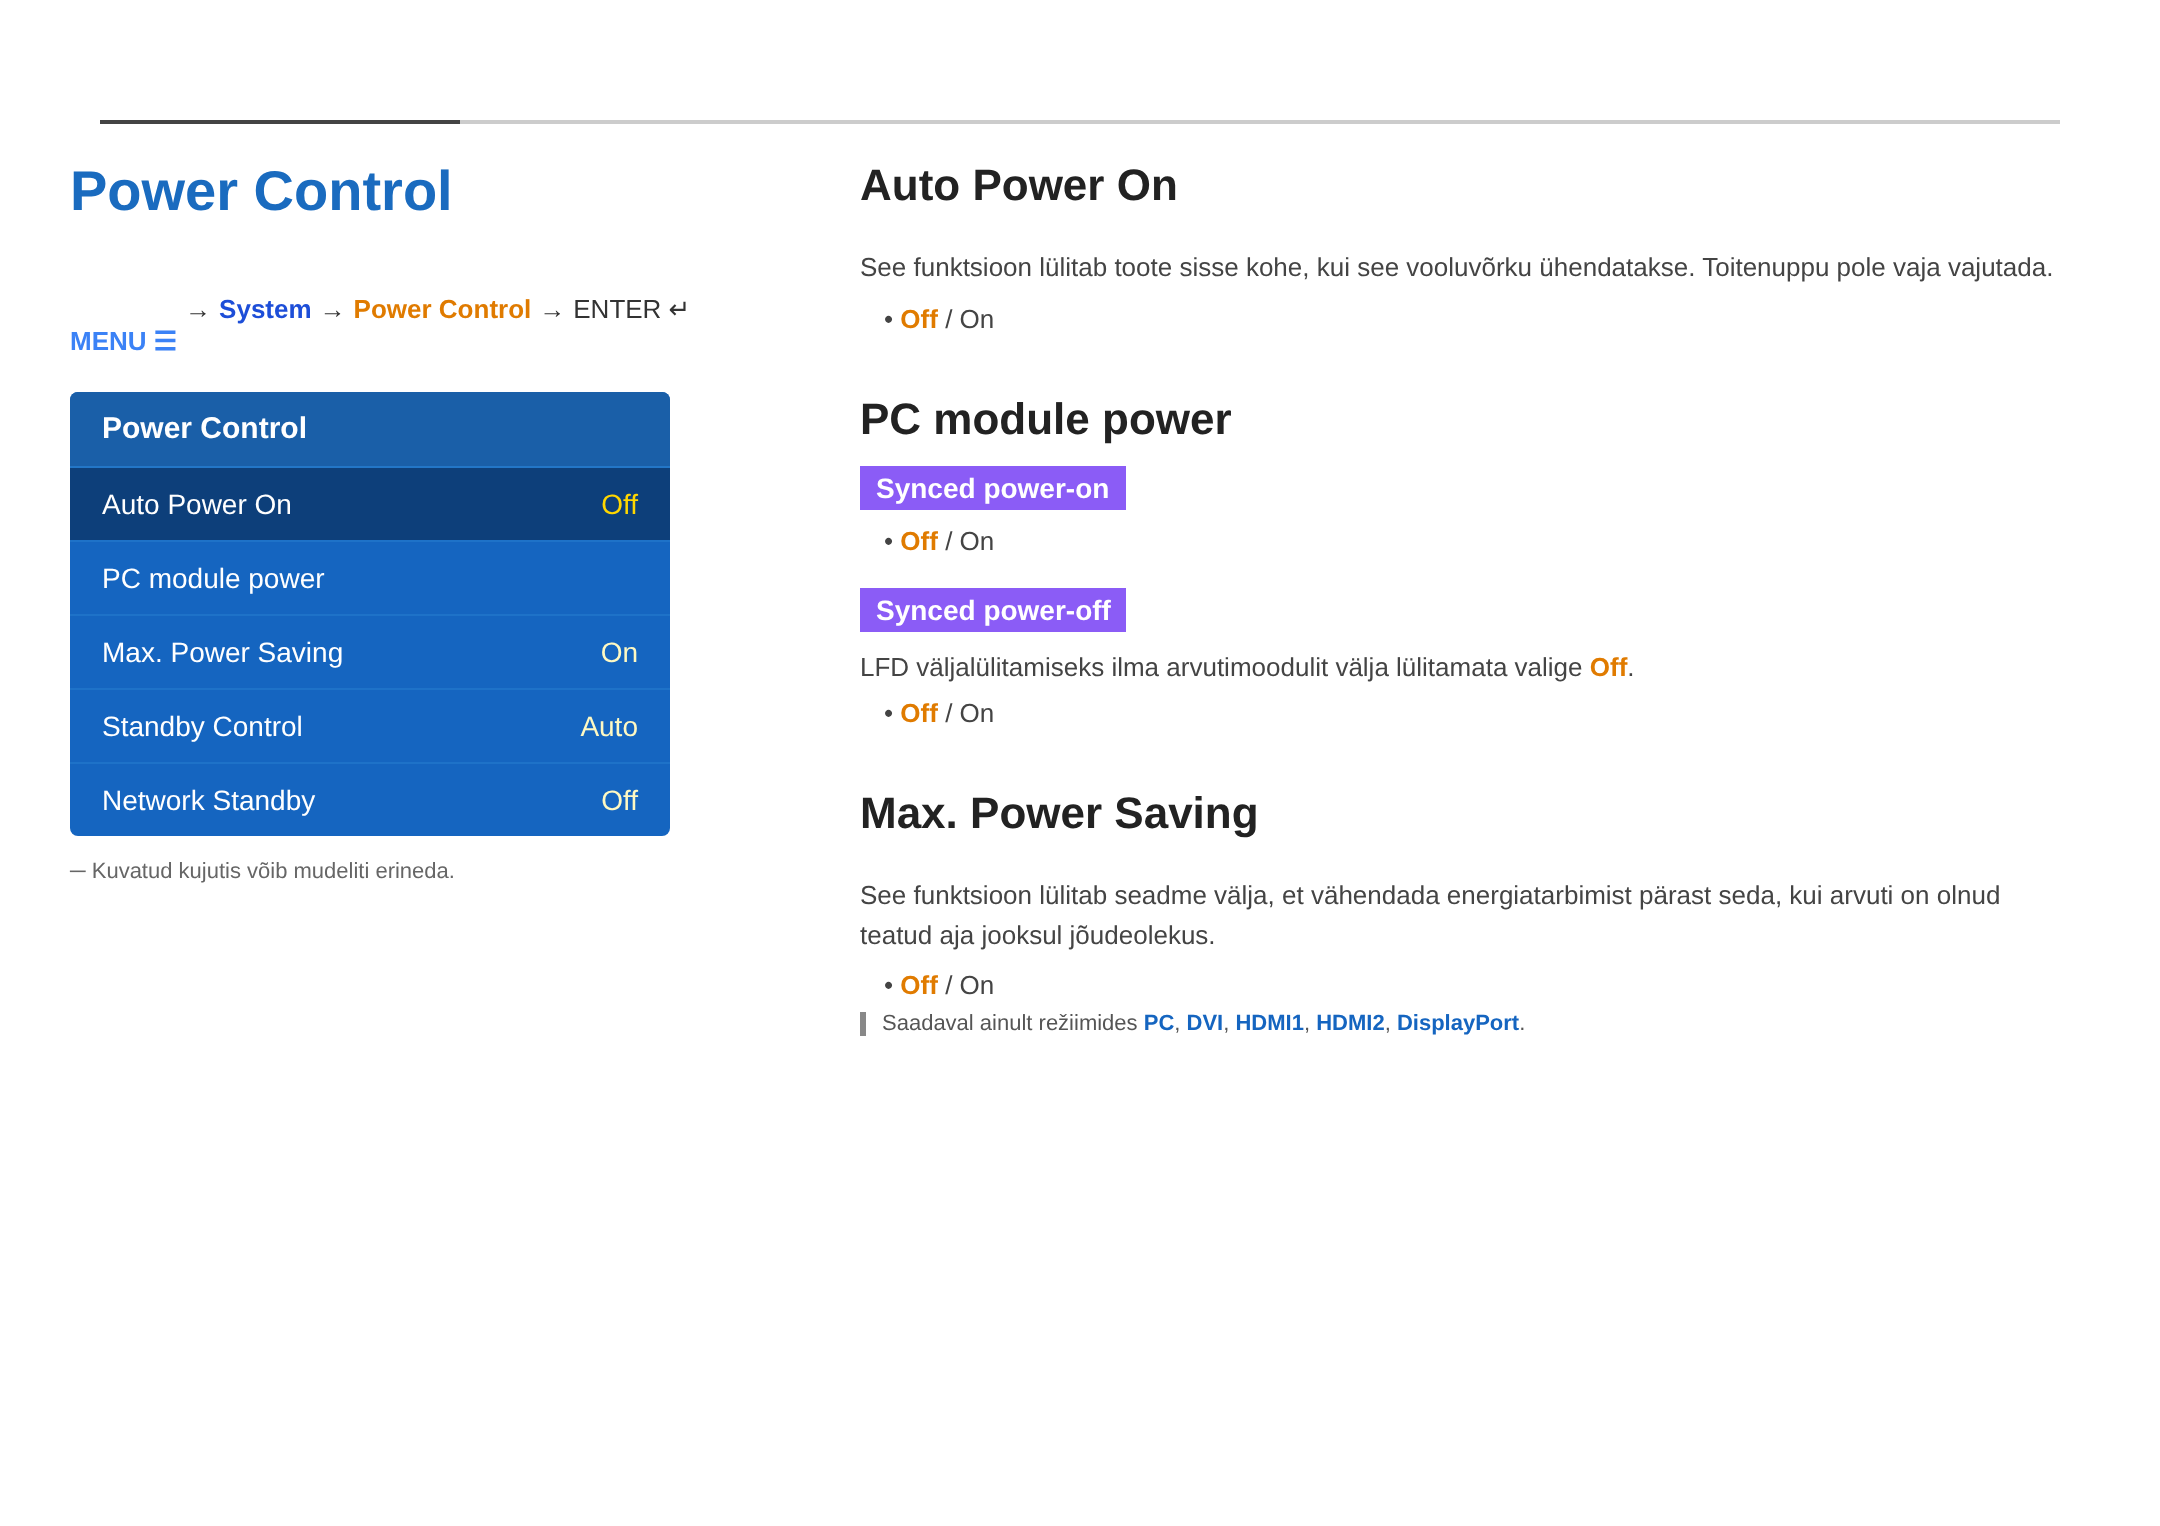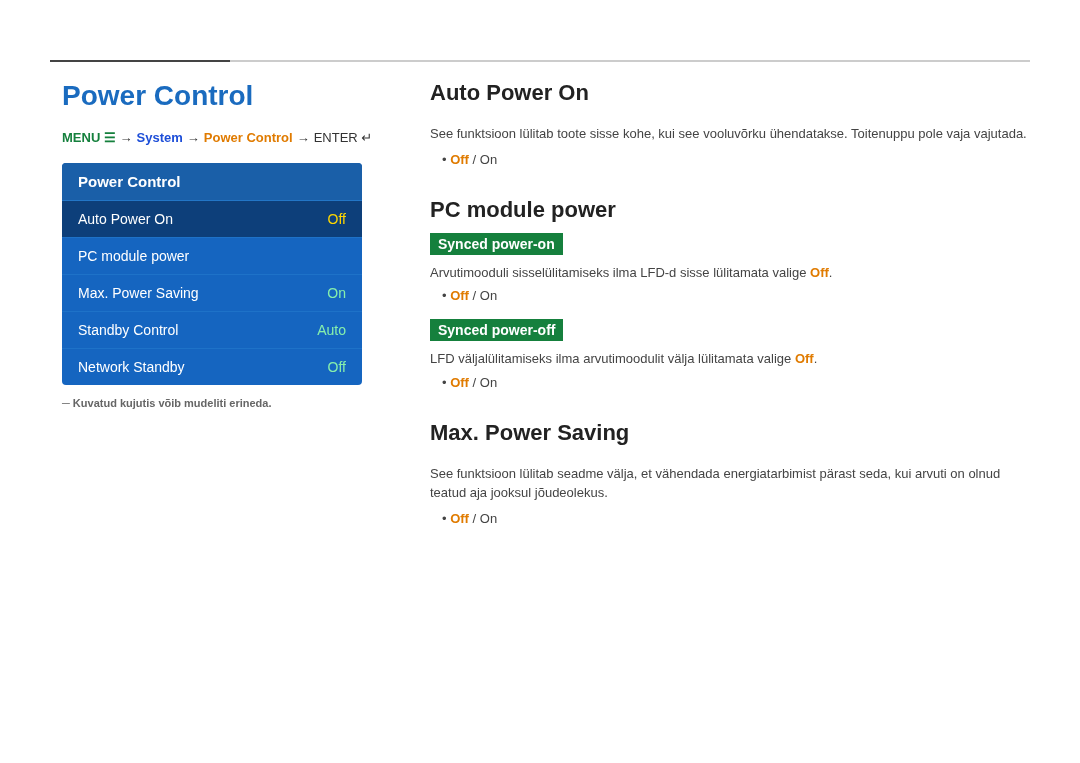--- a/index.html
+++ b/index.html
@@ -30,41 +30,41 @@
     .top-border-light {
       flex: 1;
       background: #ccc;
       height: 2px;
     }
 
     
     .left-panel {
       position: absolute;
       top: 80px;
-      left: 62px;
+      left: 35px;
       width: 340px;
     }
 
     .page-title {
       font-size: 28px;
       font-weight: bold;
       color: #1a6bbf;
       margin-bottom: 18px;
     }
 
     .breadcrumb {
       font-size: 13px;
       color: #555;
       margin-bottom: 18px;
       display: flex;
       align-items: center;
       gap: 4px;
       flex-wrap: wrap;
     }
-    .breadcrumb-menu { color: #15803d; font-weight: bold; }
+    .breadcrumb-menu { color: #3b82f6; font-weight: bold; margin-top: 33px; }
     .breadcrumb-arrow { color: #333; }
     .breadcrumb-system { color: #1d4ed8; font-weight: bold; }
     .breadcrumb-power { color: #e07b00; font-weight: bold; }
     .breadcrumb-enter { color: #333; }
 
     
     .menu-box {
       background: #1565c0;
       border-radius: 4px;
       overflow: hidden;
@@ -86,32 +86,31 @@
       color: #fff;
       font-size: 14px;
       border-bottom: 1px solid #1e72c8;
       cursor: pointer;
     }
     .menu-item:last-child { border-bottom: none; }
     .menu-item.active {
       background: #0d3f7a;
     }
     .menu-item-value {
-      color: #86efac;
+      color: #fef9c3;
       font-size: 14px;
     }
     .menu-item.active .menu-item-value {
       color: #ffd700;
     }
 
     .footnote {
       margin-top: 12px;
       font-size: 11px;
       color: #666;
-      font-weight: bold;
     }
     .footnote::before {
       content: '─ ';
     }
 
     
     .right-panel {
       position: absolute;
       top: 80px;
       left: 430px;
@@ -144,21 +143,21 @@
       margin-bottom: 4px;
     }
     .bullet-item::before {
       content: '• ';
     }
 
     .highlight-off { color: #e07b00; font-weight: bold; }
 
     .synced-label {
       display: inline-block;
-      background: #15803d;
+      background: #8b5cf6;
       color: #fff;
       font-size: 14px;
       font-weight: bold;
       padding: 3px 8px;
       margin-bottom: 8px;
     }
 
     .sub-desc {
       font-size: 13px;
       color: #444;
@@ -233,23 +232,20 @@
       <span class="highlight-off">Off</span>
       <span> / On</span>
     </div>
   </div>
 
   <div class="section">
     <div class="section-title">PC module power</div>
 
     <div style="margin-bottom:16px;">
       <div class="synced-label">Synced power-on</div>
-      <div class="sub-desc">
-        Arvutimooduli sisselülitamiseks ilma LFD-d sisse lülitamata valige <span class="highlight-off">Off</span>.
-      </div>
       <div class="bullet-item">
         <span class="highlight-off">Off</span>
         <span> / On</span>
       </div>
     </div>
 
     <div>
       <div class="synced-label">Synced power-off</div>
       <div class="sub-desc">
         LFD väljalülitamiseks ilma arvutimoodulit välja lülitamata valige <span class="highlight-off">Off</span>.
@@ -261,14 +257,17 @@
     </div>
   </div>
 
   <div class="section">
     <div class="section-title">Max. Power Saving</div>
     <div class="section-desc">See funktsioon lülitab seadme välja, et vähendada energiatarbimist pärast seda, kui arvuti on olnud teatud aja jooksul jõudeolekus.</div>
     <div class="bullet-item">
       <span class="highlight-off">Off</span>
       <span> / On</span>
     </div>
+    <div class="footnote-right">
+      Saadaval ainult režiimides <span class="bold-blue">PC</span>, <span class="bold-blue">DVI</span>, <span class="bold-blue">HDMI1</span>, <span class="bold-blue">HDMI2</span>, <span class="bold-blue">DisplayPort</span>.
+    </div>
   </div>
 </div>
 
 </body></html>

